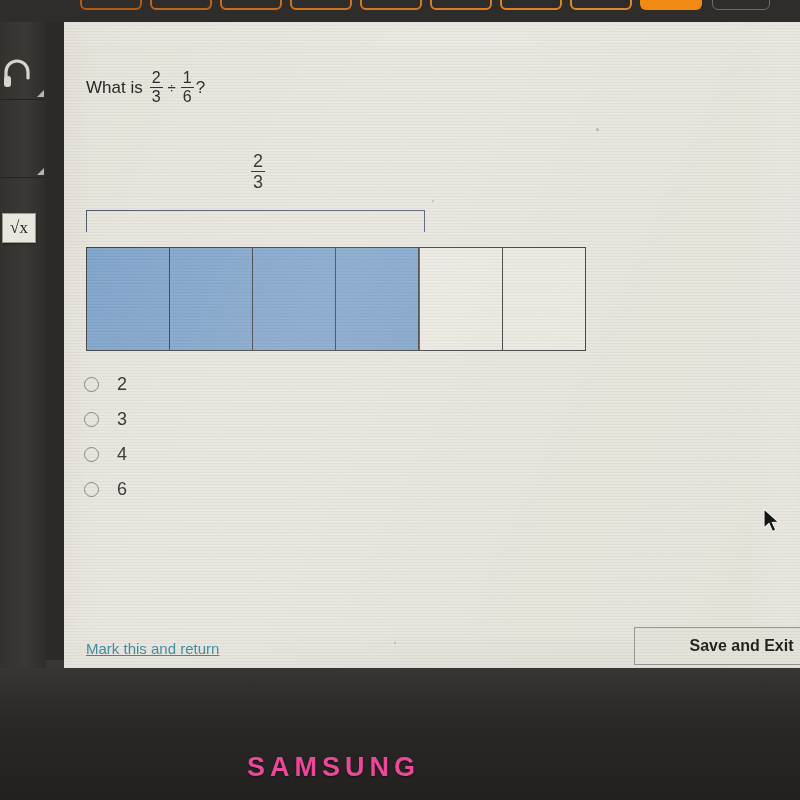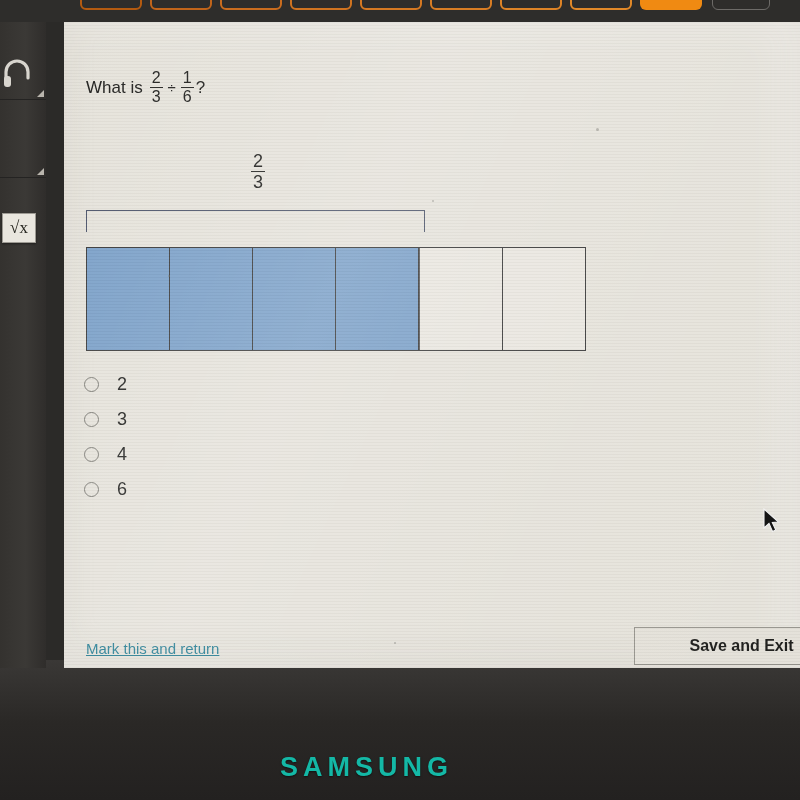--- a/index.html
+++ b/index.html
@@ -26,27 +26,26 @@
     left: 0; top: 660px;
     width: 800px; height: 140px;
     background: linear-gradient(180deg, #3a3836 0%, #2a2826 45%, #232120 100%);
   }
 
   #samsung-logo {
     position: absolute;
     left: 0; top: 752px;
     width: 667px;
     text-align: center;
-    color: #14b8a6;
+    color: #ec4899;
     font-size: 27px;
     font-weight: bold;
     letter-spacing: 5px;
     font-family: "Liberation Sans", sans-serif;
     text-shadow: 0 1px 2px rgba(0,0,0,.55);
-    margin-left: 33px;
   }
 
   
   #top-strip {
     position: absolute;
     left: 0; top: 0;
     width: 800px; height: 22px;
     background: #2e2d2b;
   }
   .tab {

